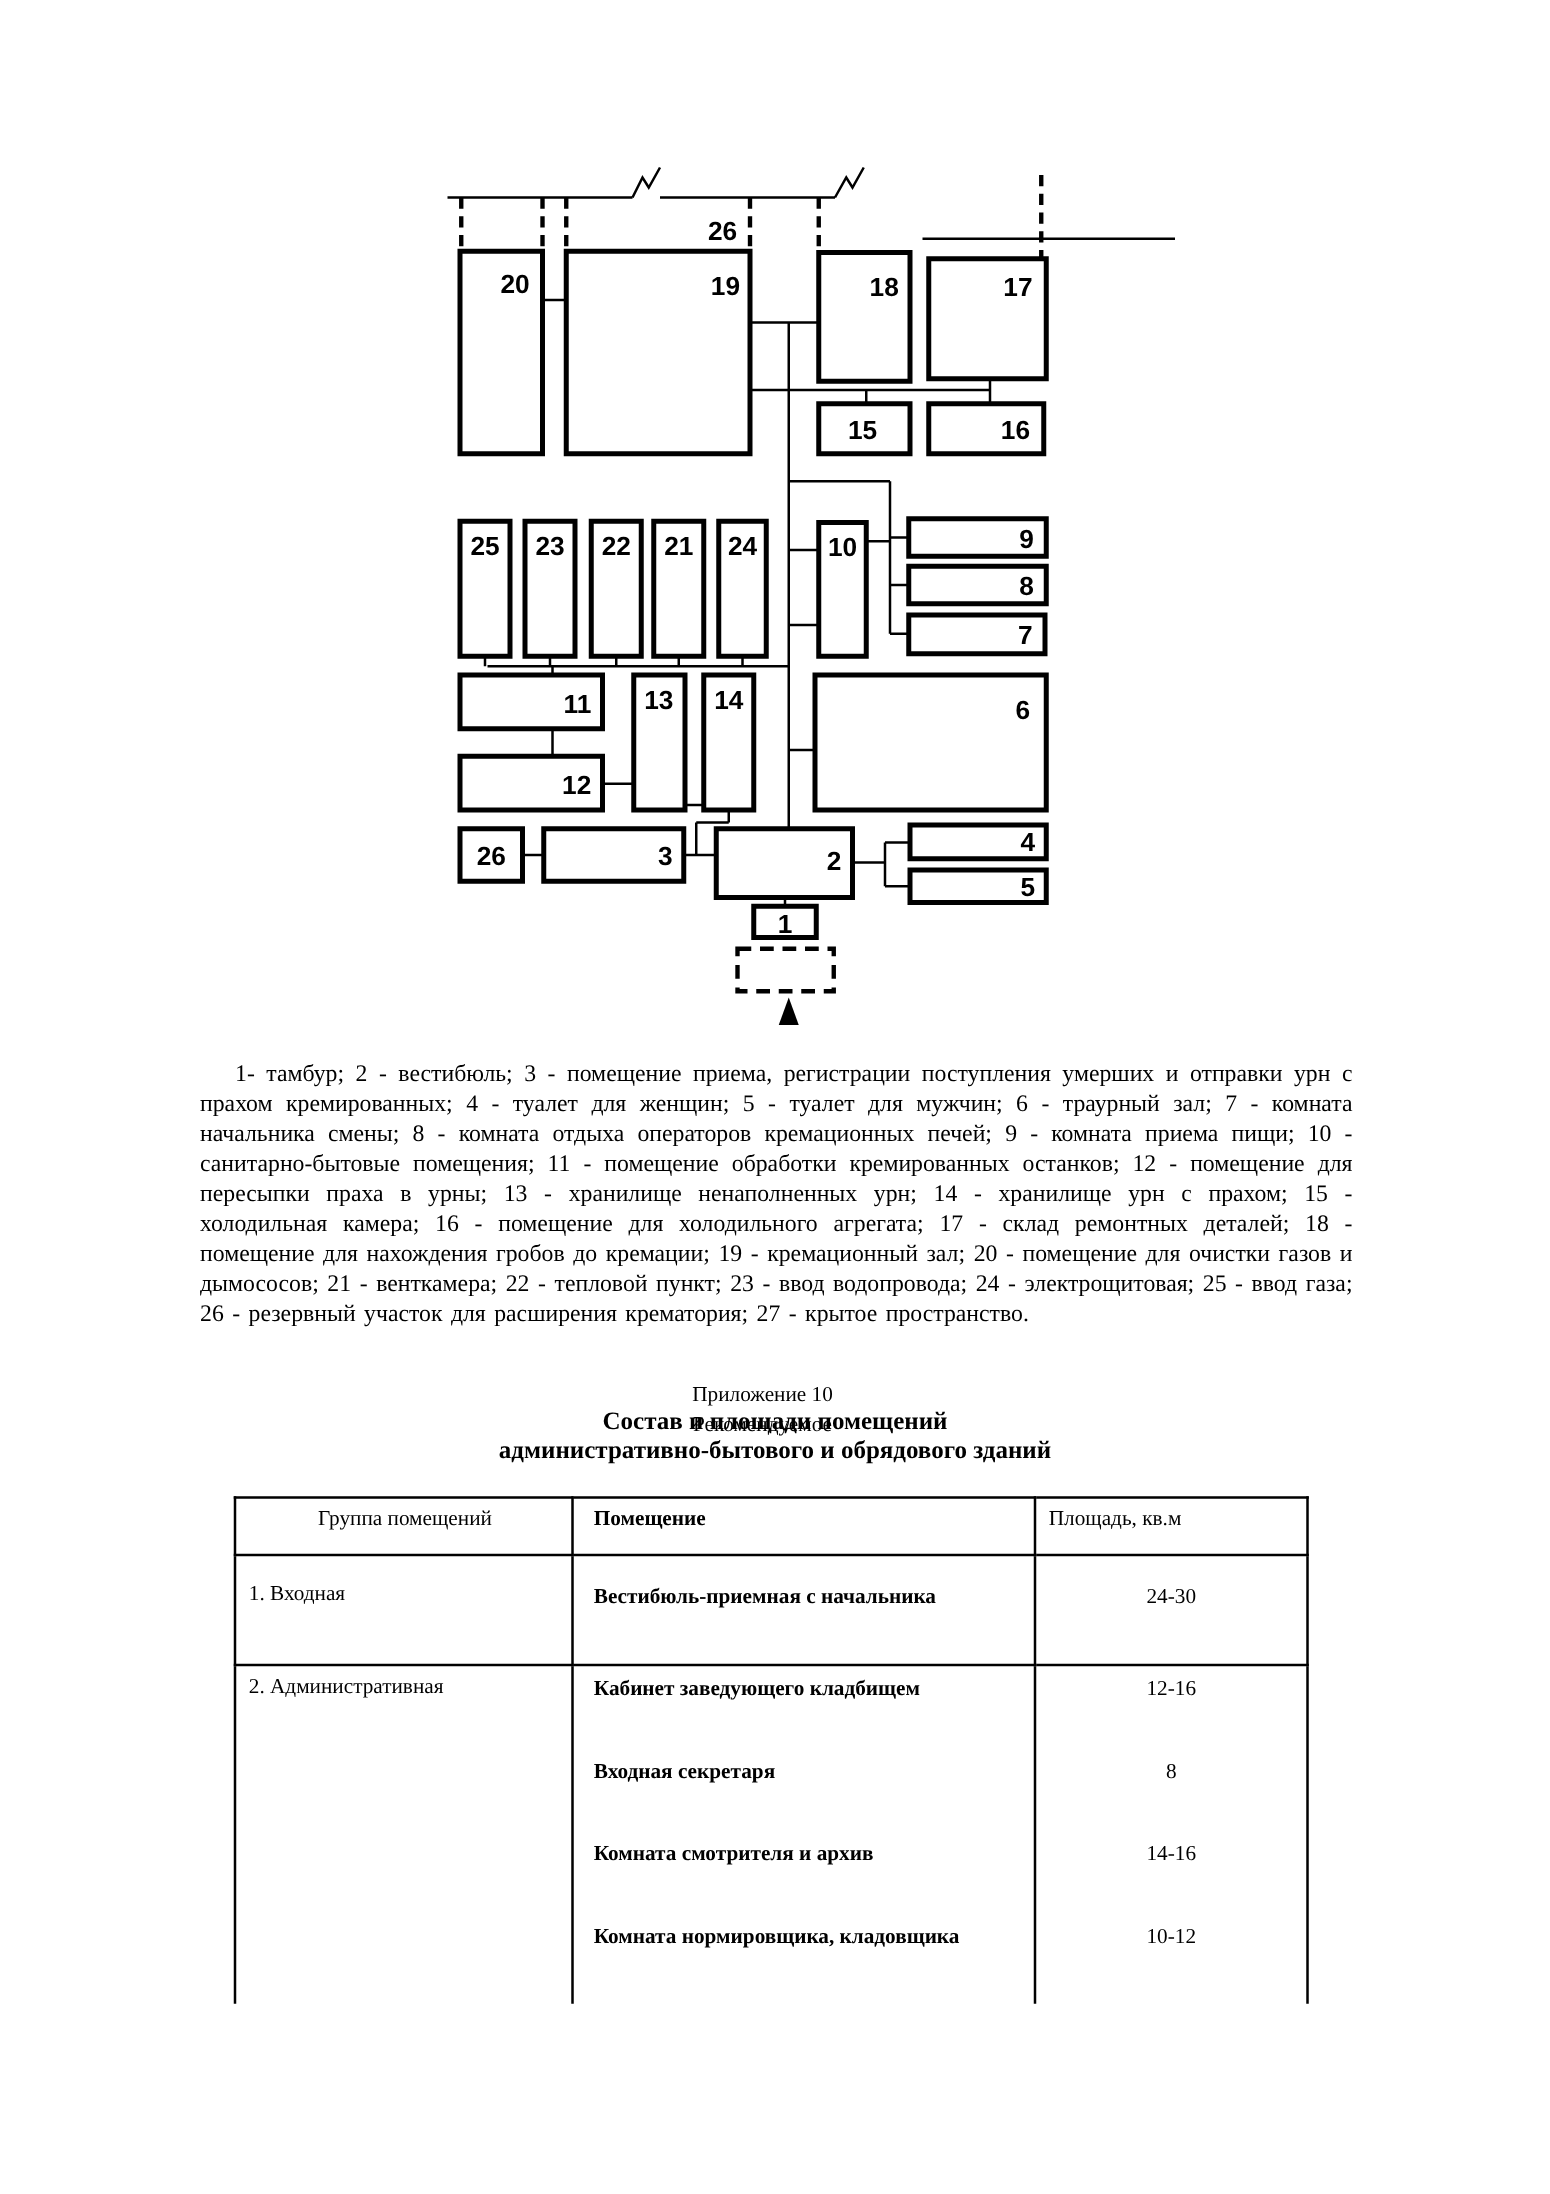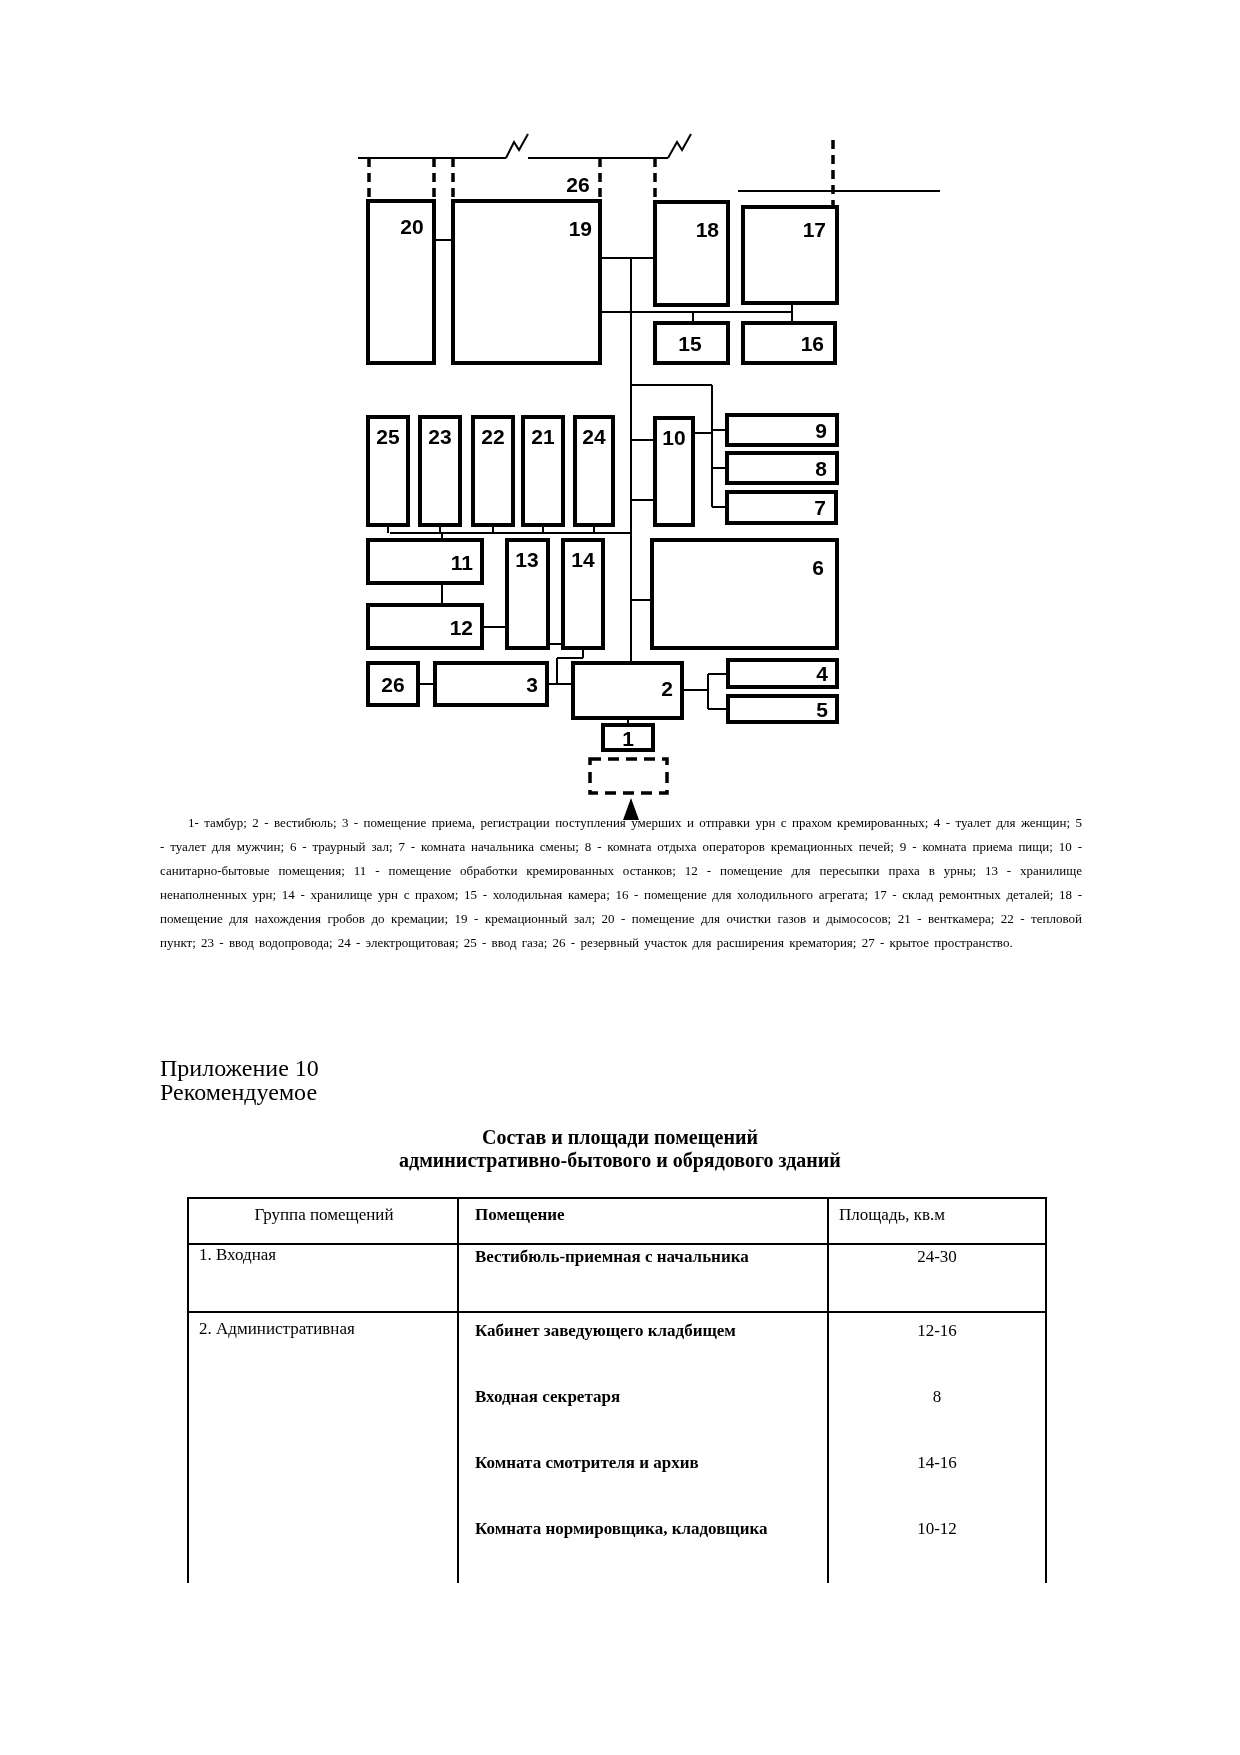--- a/index.html
+++ b/index.html
@@ -13,28 +13,28 @@
     margin:0 auto;
   }
   #plan-svg{position:absolute;left:0;top:0;}
   .room-label{
     font-family:"Liberation Sans", sans-serif;
     font-weight:bold;
     font-size:21px;
     fill:#000;
   }
   #legend-text{
-    position:absolute;left:160px;top:811px;width:922px;
-    font-size:13px;line-height:24px;
+    position:absolute;left:160px;top:848px;width:922px;
+    font-size:19px;line-height:24px;
     text-align:justify;text-indent:28px;
     word-spacing:2px;
   }
   #appendix{
-    position:absolute;left:160px;top:1056px;width:900px;
-    font-size:24px;line-height:24px;text-align:left;
+    position:absolute;left:160px;top:1104px;width:900px;
+    font-size:17px;line-height:24px;text-align:center;
   }
   #table-title{
     position:absolute;left:160px;top:1126px;width:920px;
     font-size:20px;line-height:23px;font-weight:bold;text-align:center;
   }
   #rooms-table{
     position:absolute;left:187px;top:1197px;
     border-collapse:collapse;table-layout:fixed;
     width:858px;
     font-size:17px;
@@ -50,21 +50,21 @@
     text-align:left;
   }
   #rooms-table thead th{height:38px;}
   #rooms-table thead th.h1{text-align:center;}
   #rooms-table tbody tr.r1 td{height:64px;}
   #rooms-table tbody tr.r2 td{height:263px;}
   #rooms-table tbody tr:last-child td{border-bottom:none;}
   #rooms-table td.premises, #rooms-table th.h2{padding-left:16px;font-weight:bold;}
   #rooms-table td.areas{text-align:center;padding-left:0;padding-right:0;}
   .premise-item, .area-item{line-height:24px;margin:0 0 42px 0;}
-  #rooms-table tbody tr.r1 td{padding-top:0;}
+  #rooms-table tbody tr.r1 td{padding-top:20px;}
   #rooms-table tbody tr.r2 td{}
 </style>
 </head>
 <body>
 
 <div id="page">
 
   <svg id="plan-svg" width="1240" height="830" viewBox="0 0 1240 830">
       <line x1="358" y1="158" x2="506" y2="158" stroke="#000000" stroke-width="2"></line>
       <line x1="528" y1="158" x2="668" y2="158" stroke="#000000" stroke-width="2"></line>

